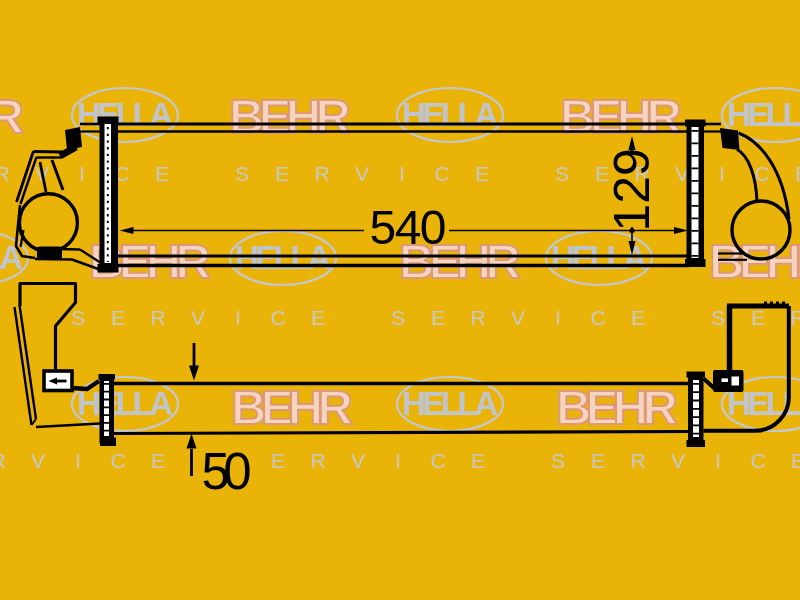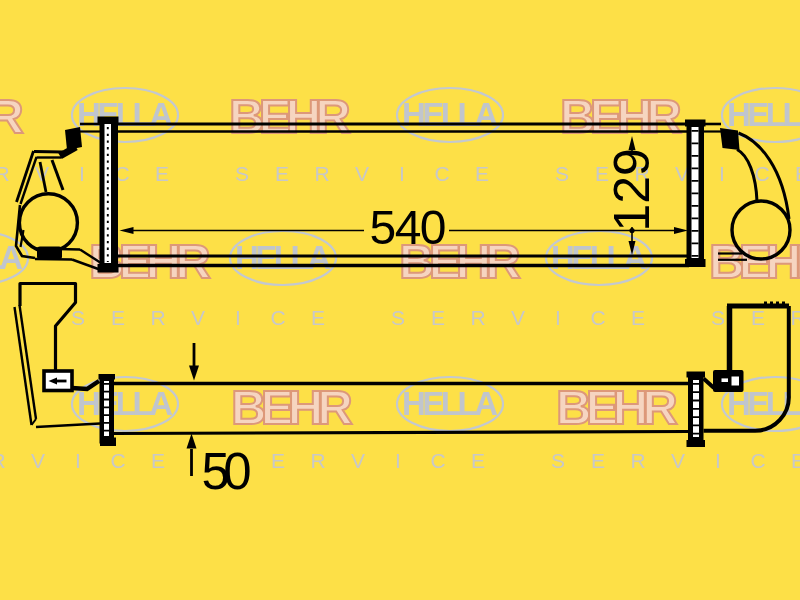--- a/index.html
+++ b/index.html
@@ -1,16 +1,16 @@
 <!DOCTYPE html>
 <html><head>
 <meta charset="utf-8">
 <style>
   html,body{margin:0;padding:0;background:#ffffff;}
-  #page{position:relative;width:800px;height:600px;background:#fde047;overflow:hidden;filter:blur(0.4px);
+  #page{position:relative;width:800px;height:600px;background:#eab308;overflow:hidden;filter:blur(0.4px);
         font-family:"Liberation Sans",sans-serif;}
   svg text{font-family:"Liberation Sans",sans-serif;}
 </style>
 </head>
 <body>
 <div id="page">
 <svg width="800" height="600" viewBox="0 0 800 600" xmlns="http://www.w3.org/2000/svg">
 
 <filter id="wblur" x="-5%" y="-5%" width="110%" height="110%">
         <feGaussianBlur stdDeviation="0.7"></feGaussianBlur>

